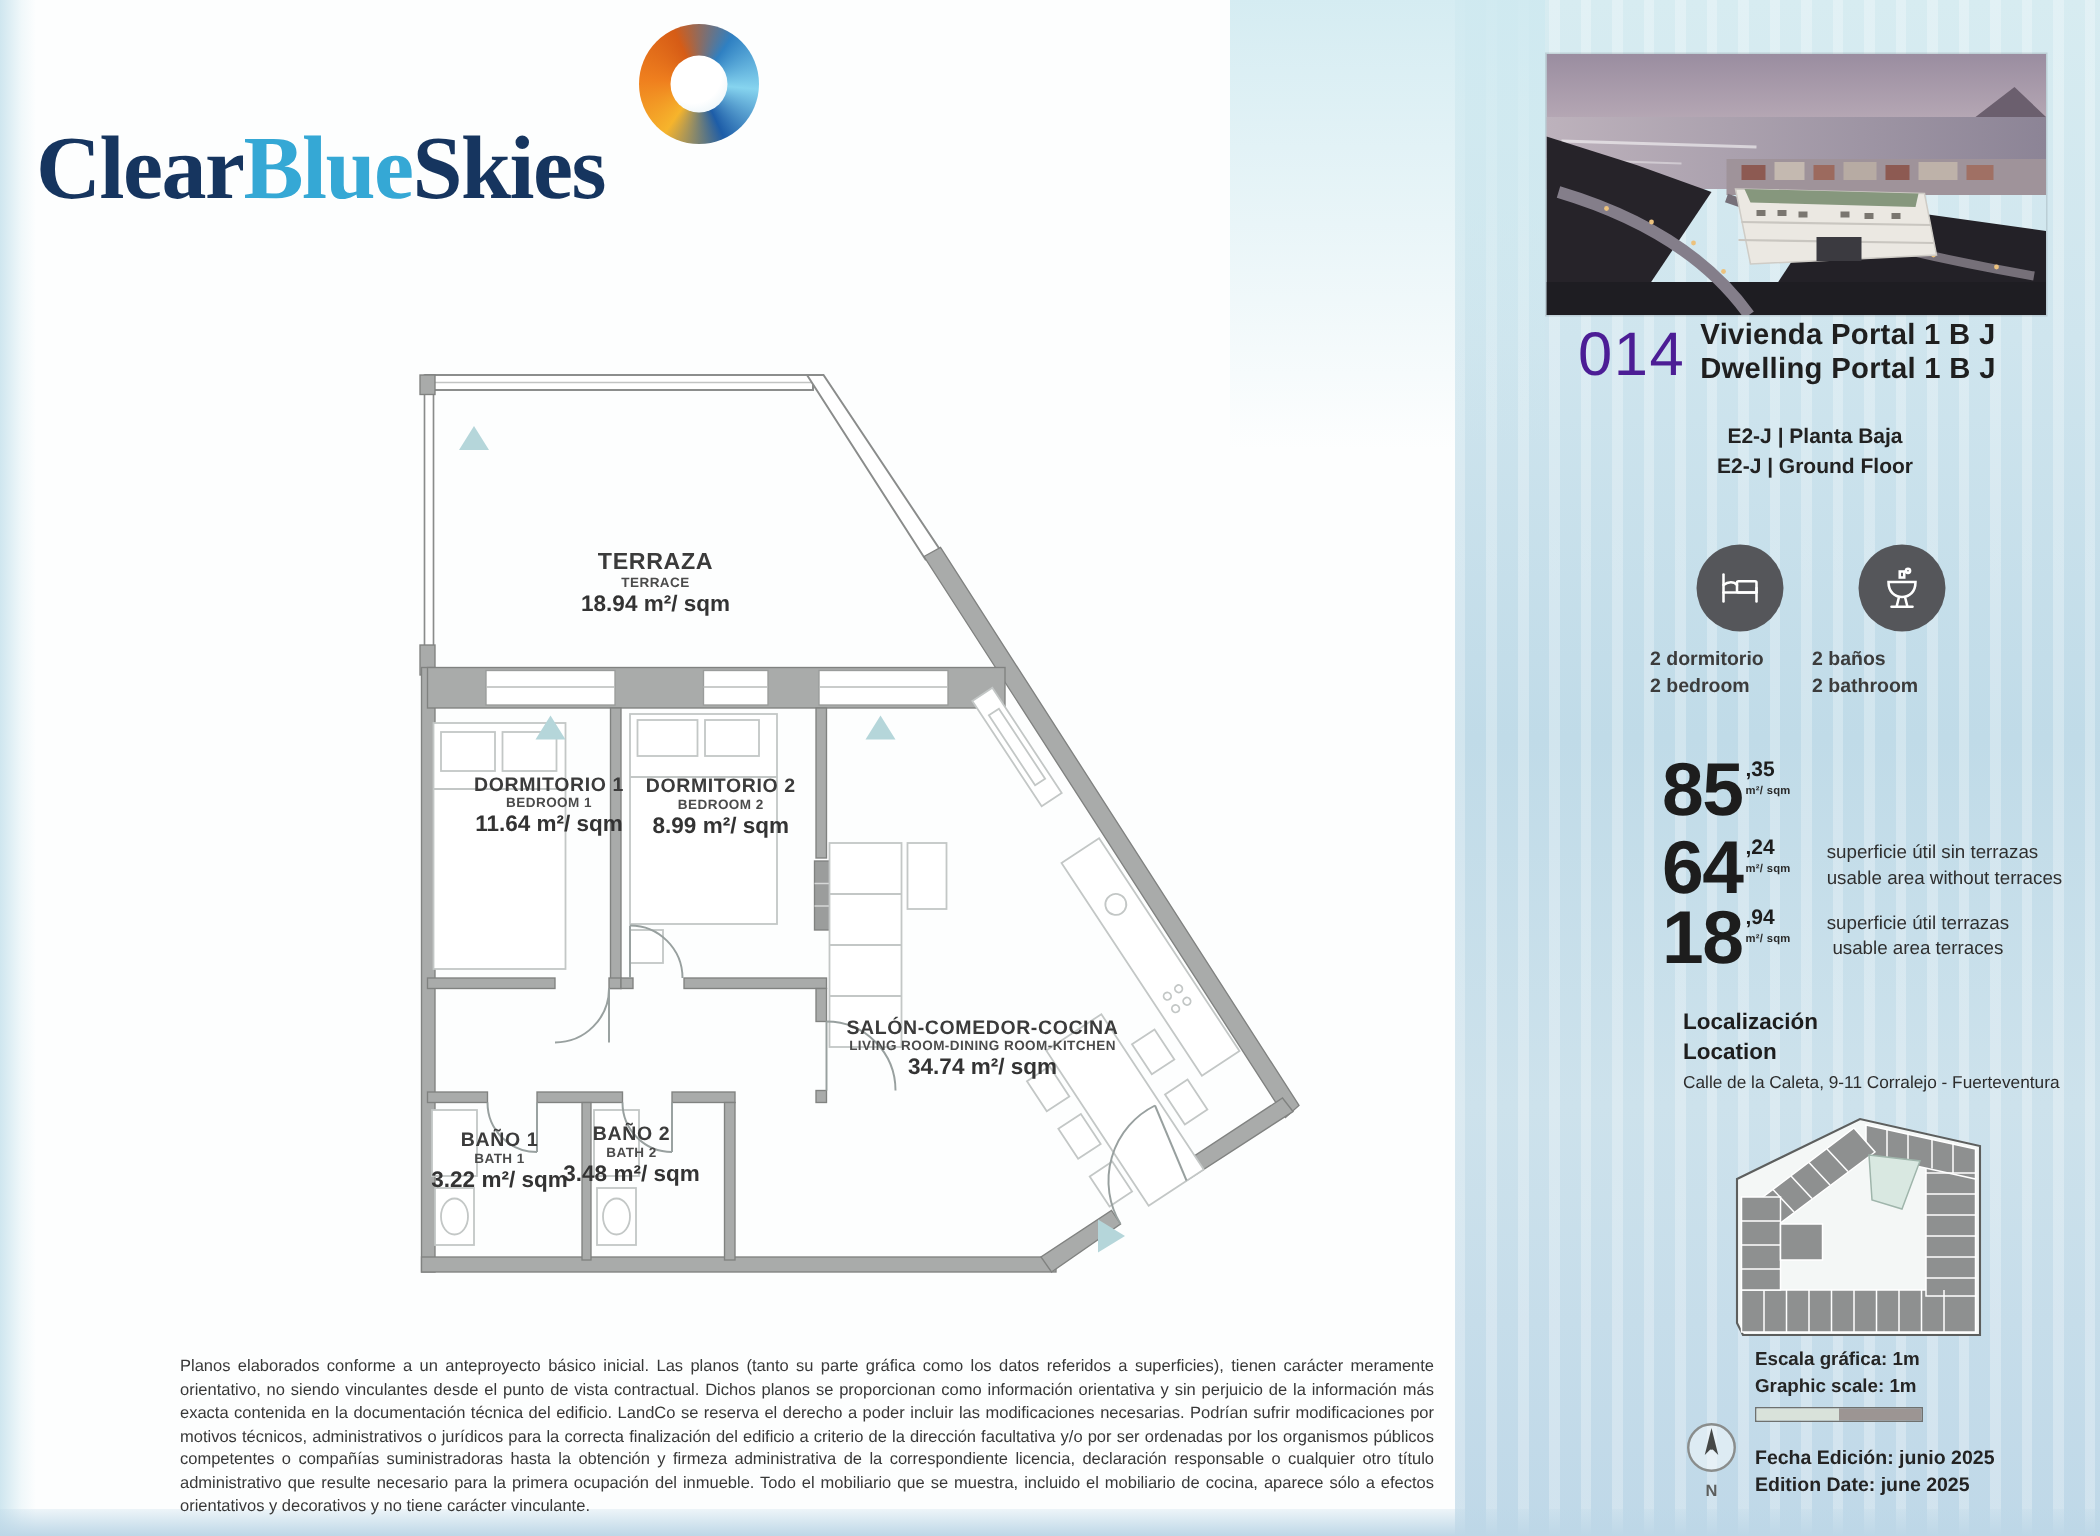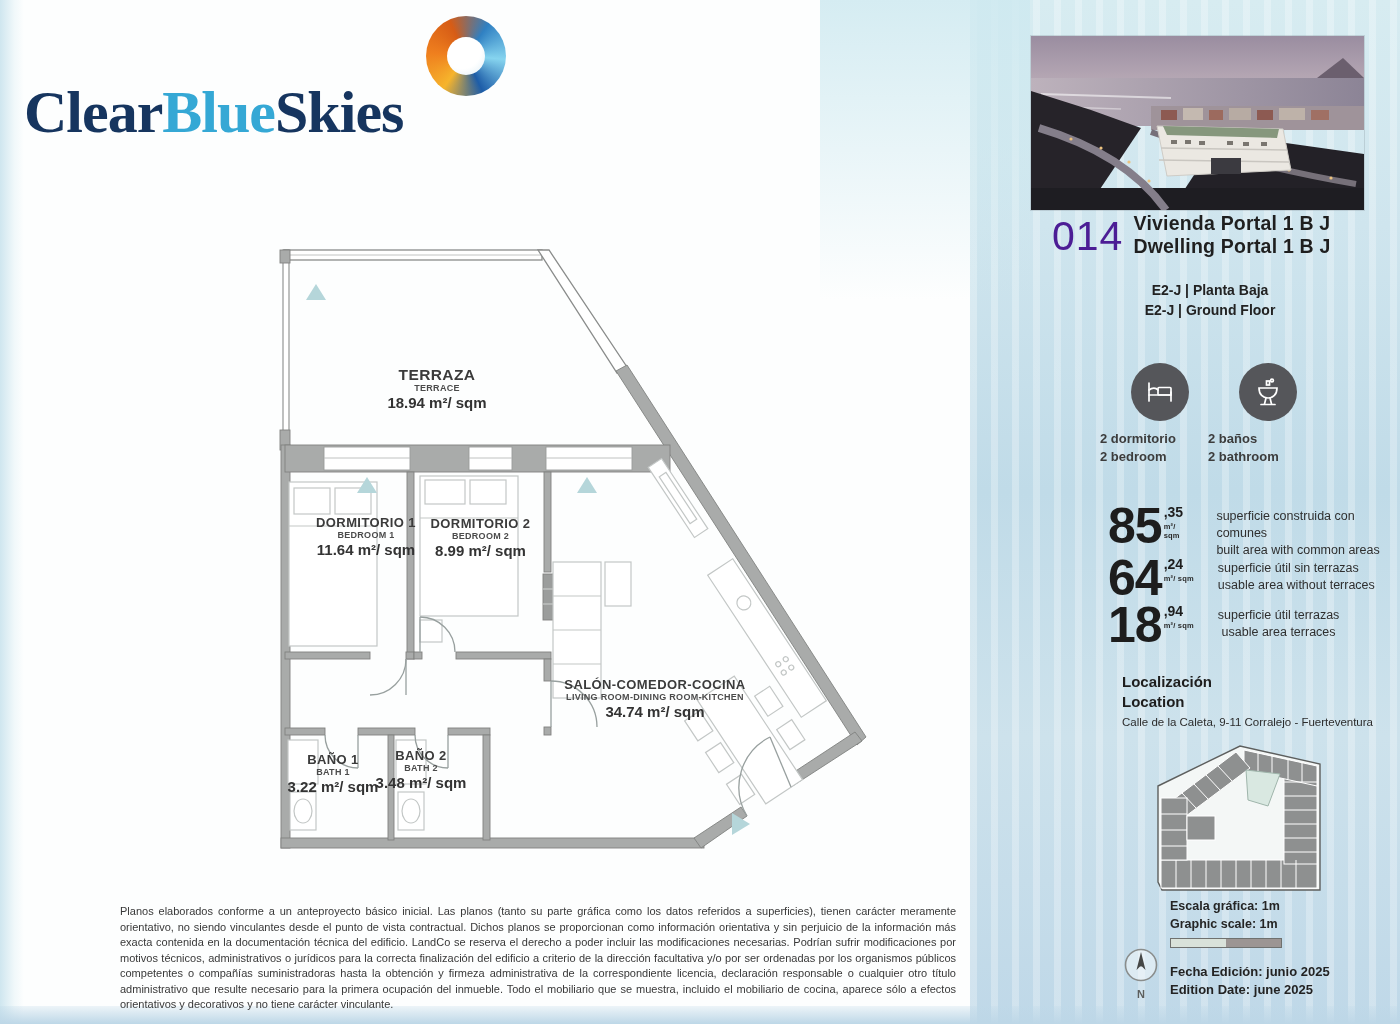--- a/index.html
+++ b/index.html
@@ -335,24 +335,20 @@
     <div>2 bathroom</div>
   </div>
 </div>
 
 <div class="stat stat-1">
   <div class="int">85</div>
   <div class="deccol">
     <div class="dec">,35</div>
     <div class="unit">m²/ sqm</div>
   </div>
-  <div class="desc">
-    <div>superficie construida con comunes</div>
-    <div>built area with common areas</div>
-  </div>
 </div>
 <div class="stat stat-2">
   <div class="int">64</div>
   <div class="deccol">
     <div class="dec">,24</div>
     <div class="unit">m²/ sqm</div>
   </div>
   <div class="desc">
     <div>superficie útil sin terrazas</div>
     <div>usable area without terraces</div>

